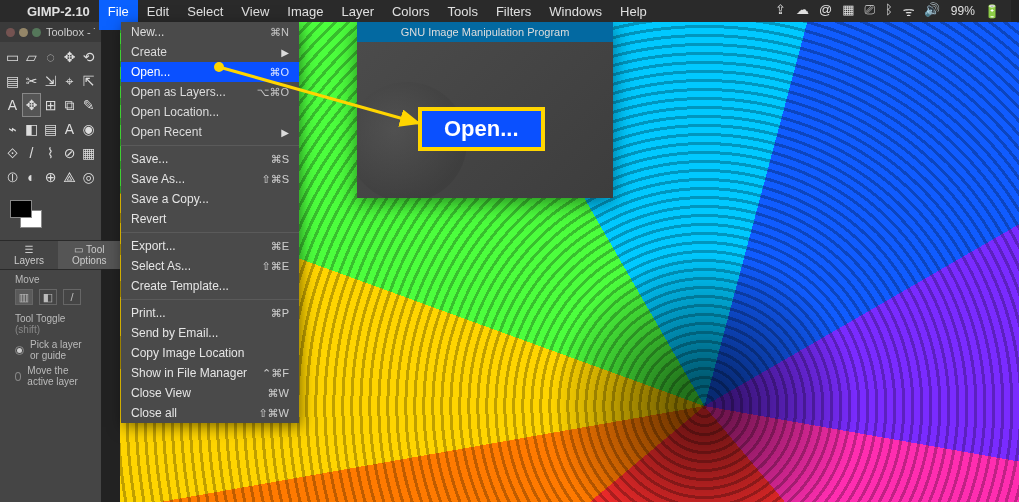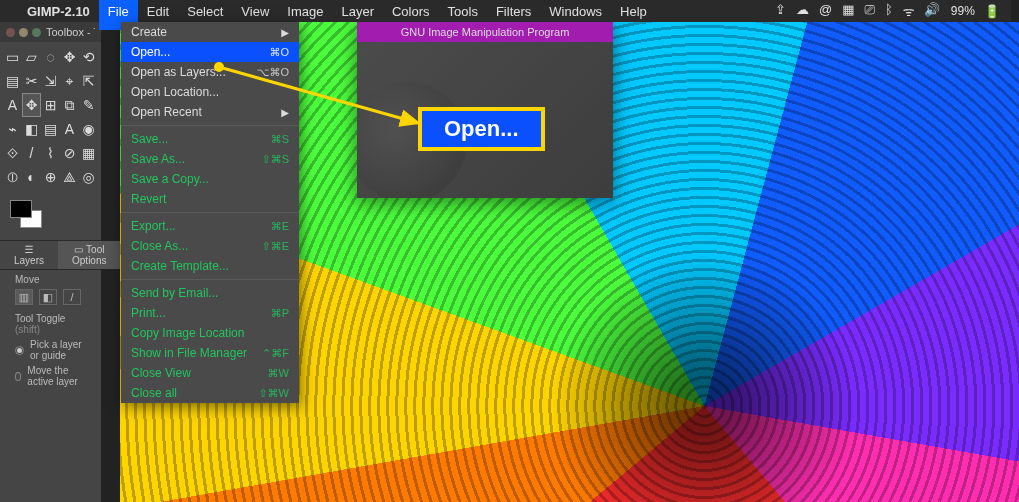--- a/index.html
+++ b/index.html
@@ -39,28 +39,28 @@
 .tb-tab.act{background:#555}
 .opt-section{padding:4px 15px;font-size:10px;color:#bbb}
 .opt-row{display:flex;align-items:center;gap:6px;margin-top:4px}
 .radio{width:9px;height:9px;border:1px solid #888;border-radius:50%}
 .radio.on::after{content:"";display:block;width:5px;height:5px;background:#ccc;border-radius:50%;margin:1px}
 
 
 .dropdown{position:absolute;top:22px;left:121px;width:178px;background:#4a4a4a;color:#dcdcdc;font-size:12px;z-index:60;box-shadow:2px 4px 14px rgba(0,0,0,.5)}
 .dd-item{display:flex;align-items:center;justify-content:space-between;padding:3px 10px;cursor:default}
 .dd-item.hi{background:#0a50ff;color:#fff}
-.dd-item.dis{color:#22c55e}
+.dd-item.dis{color:#e5e5e5}
 .dd-sep{height:1px;background:#5a5a5a;margin:3px 0}
 .kbd{font-size:11px;color:inherit;opacity:.85}
 .subarrow{font-size:10px}
 
 
 .splash{position:absolute;top:22px;left:357px;width:256px;height:176px;background:#4a4a4a;z-index:30;box-shadow:0 4px 20px rgba(0,0,0,.5)}
-.sp-title{height:20px;background:#a21caf;color:#ddd;font-size:11px;display:flex;align-items:center;justify-content:center}
+.sp-title{height:20px;background:#0369a1;color:#ddd;font-size:11px;display:flex;align-items:center;justify-content:center}
 .sp-body{height:156px;background:linear-gradient(135deg,#4b4b4b,#3d3d3d);position:relative;overflow:hidden}
 .sp-body::before{content:"";position:absolute;left:-10px;top:40px;width:120px;height:120px;background:radial-gradient(circle at 40% 40%,#5a5a5a,#3a3a3a 70%);border-radius:50%;opacity:.5}
 .callout-line{position:absolute;top:61px;left:213px;width:220px;height:70px;z-index:75;pointer-events:none}
 .callout-box{position:absolute;top:107px;left:418px;padding:5px 22px;background:#0a50ff;color:#fff;font-size:22px;font-weight:600;border:4px solid #ffd500;z-index:80}
 
 </style>
 </head>
 <body>
 
 <div class="menubar">
@@ -167,20 +167,24 @@
   </div>
 </div>
 
 <div class="splash">
   <div class="sp-title">GNU Image Manipulation Program</div>
   <div class="sp-body"></div>
 </div>
 
 <div class="dropdown" id="file-menu">
     <div class="dd-item">
+      <span>New...</span>
+      <span class="kbd">⌘N</span>
+    </div>
+    <div class="dd-item">
       <span>Create</span>
       <span class="subarrow">▶</span>
     </div>
     <div class="dd-item hi">
       <span>Open...</span>
       <span class="kbd">⌘O</span>
     </div>
     <div class="dd-item">
       <span>Open as Layers...</span>
       <span class="kbd">⌥⌘O</span>
@@ -209,35 +213,35 @@
     <div class="dd-item dis">
       <span>Revert</span>
       <span class="kbd"></span>
     </div>
     <div class="dd-sep"></div>
     <div class="dd-item dis">
       <span>Export...</span>
       <span class="kbd">⌘E</span>
     </div>
     <div class="dd-item dis">
-      <span>Close As...</span>
+      <span>Select As...</span>
       <span class="kbd">⇧⌘E</span>
     </div>
     <div class="dd-item dis">
       <span>Create Template...</span>
       <span class="kbd"></span>
     </div>
     <div class="dd-sep"></div>
-    <div class="dd-item dis">
-      <span>Send by Email...</span>
-      <span class="kbd"></span>
-    </div>
     <div class="dd-item dis">
       <span>Print...</span>
       <span class="kbd">⌘P</span>
+    </div>
+    <div class="dd-item dis">
+      <span>Send by Email...</span>
+      <span class="kbd"></span>
     </div>
     <div class="dd-item dis">
       <span>Copy Image Location</span>
       <span class="kbd"></span>
     </div>
     <div class="dd-item dis">
       <span>Show in File Manager</span>
       <span class="kbd">⌃⌘F</span>
     </div>
     <div class="dd-item dis">

